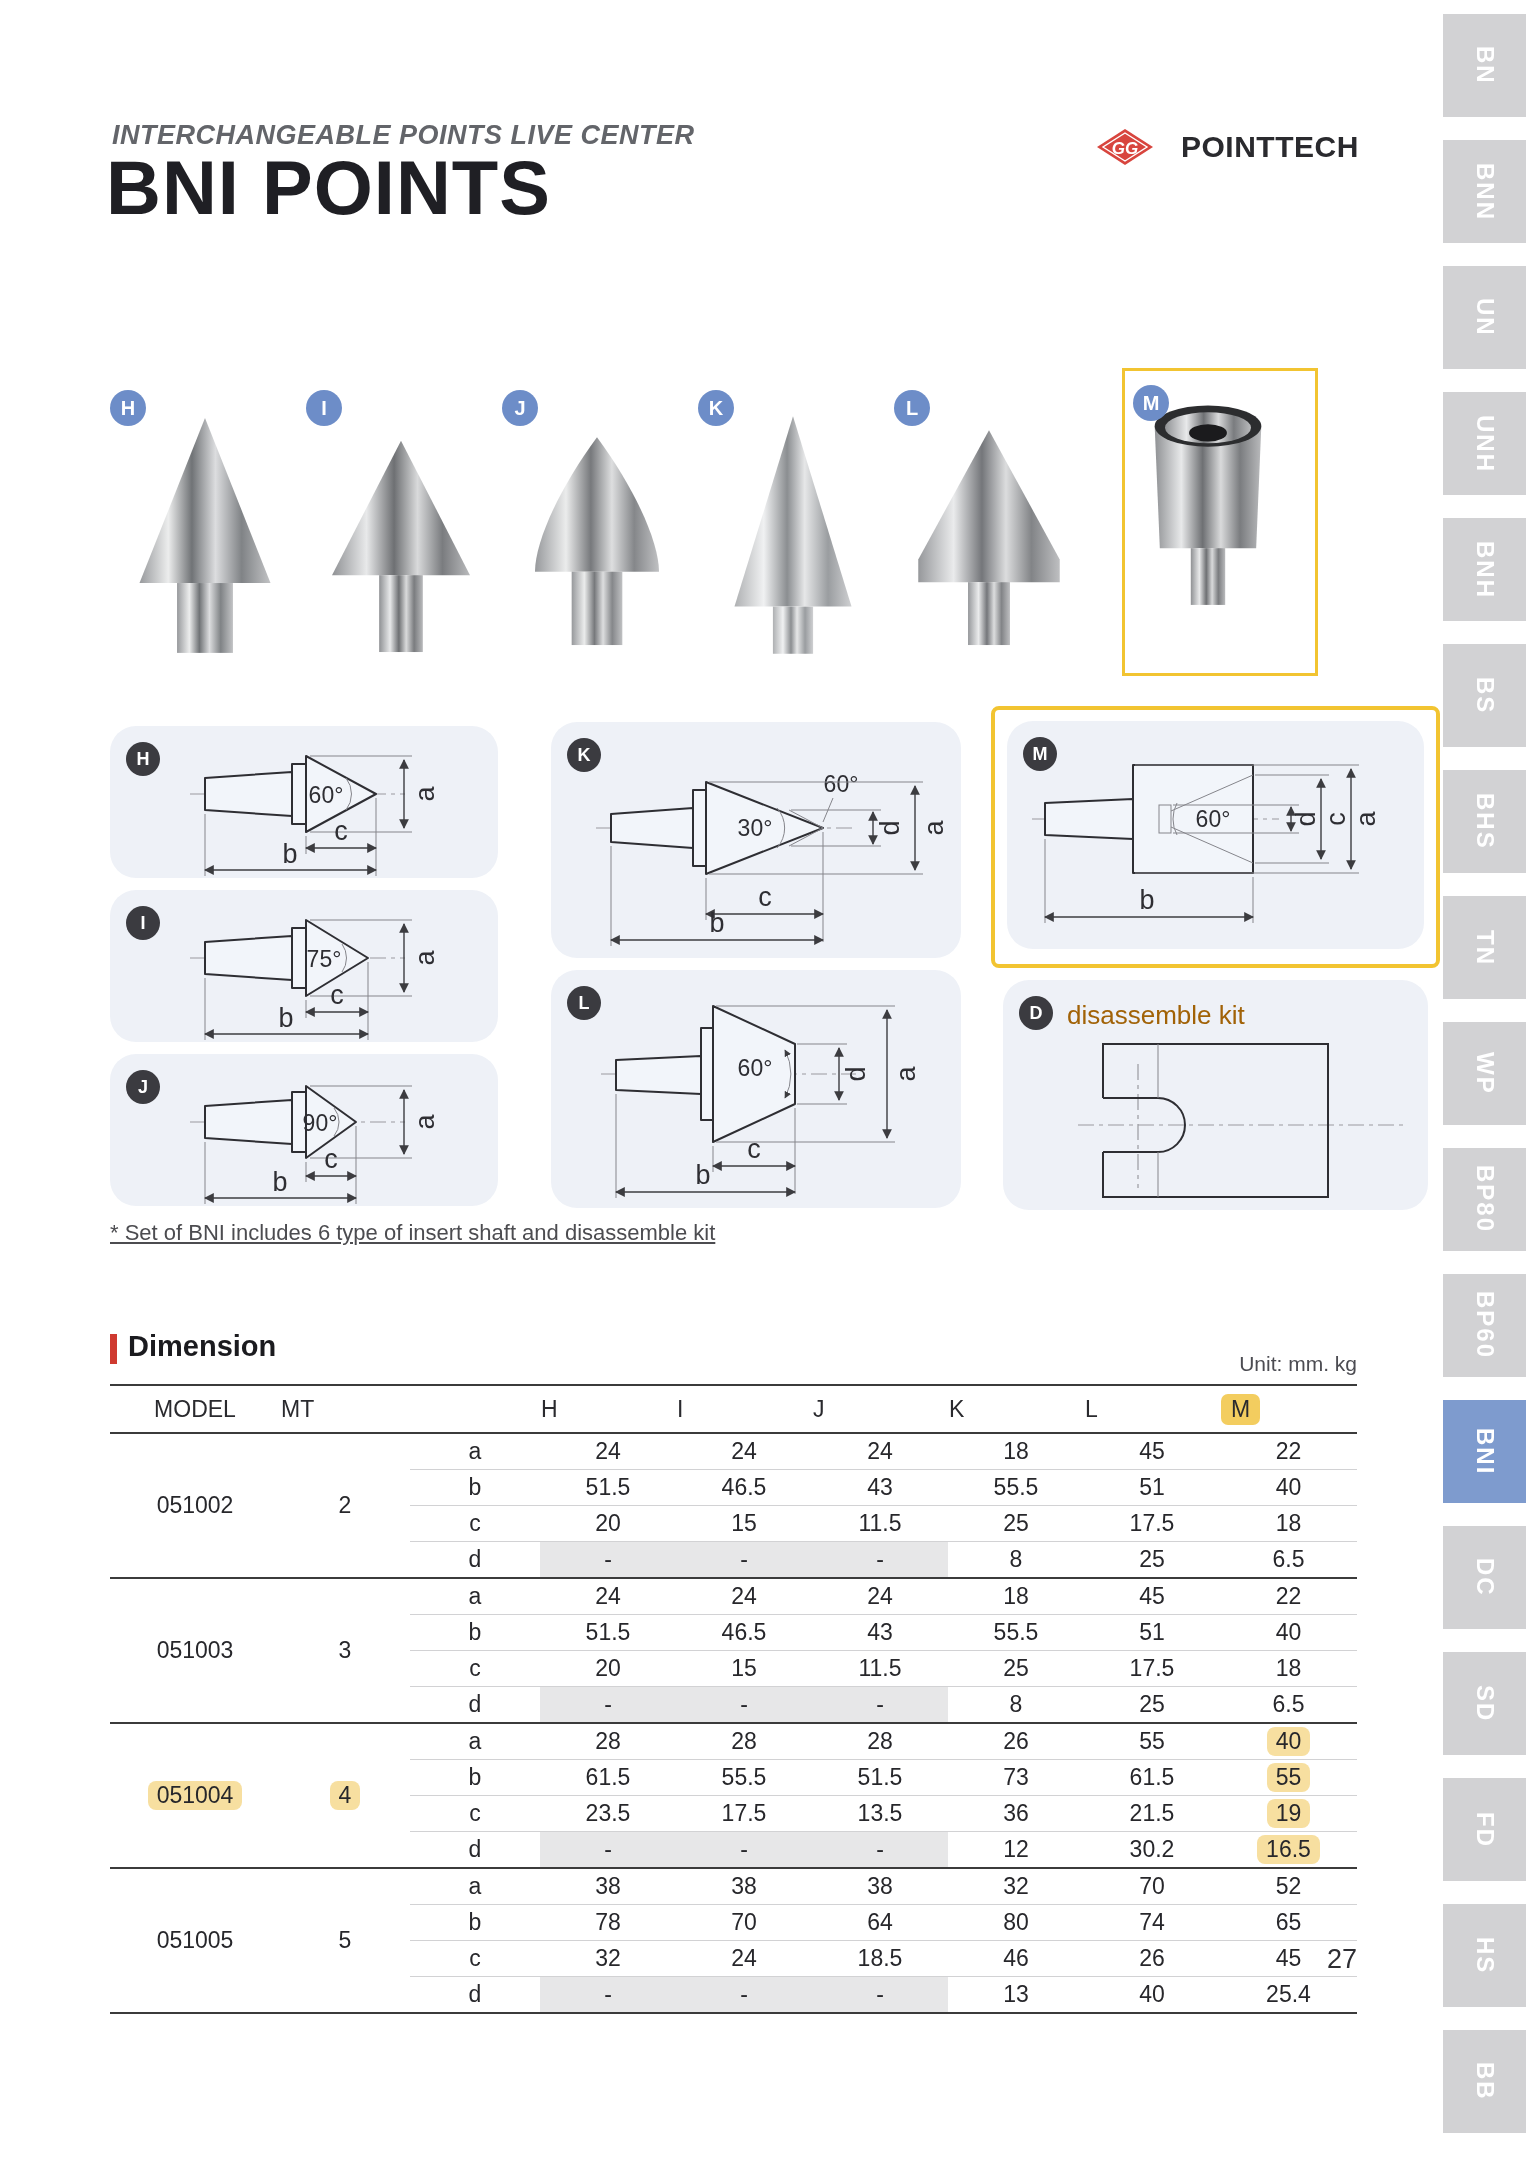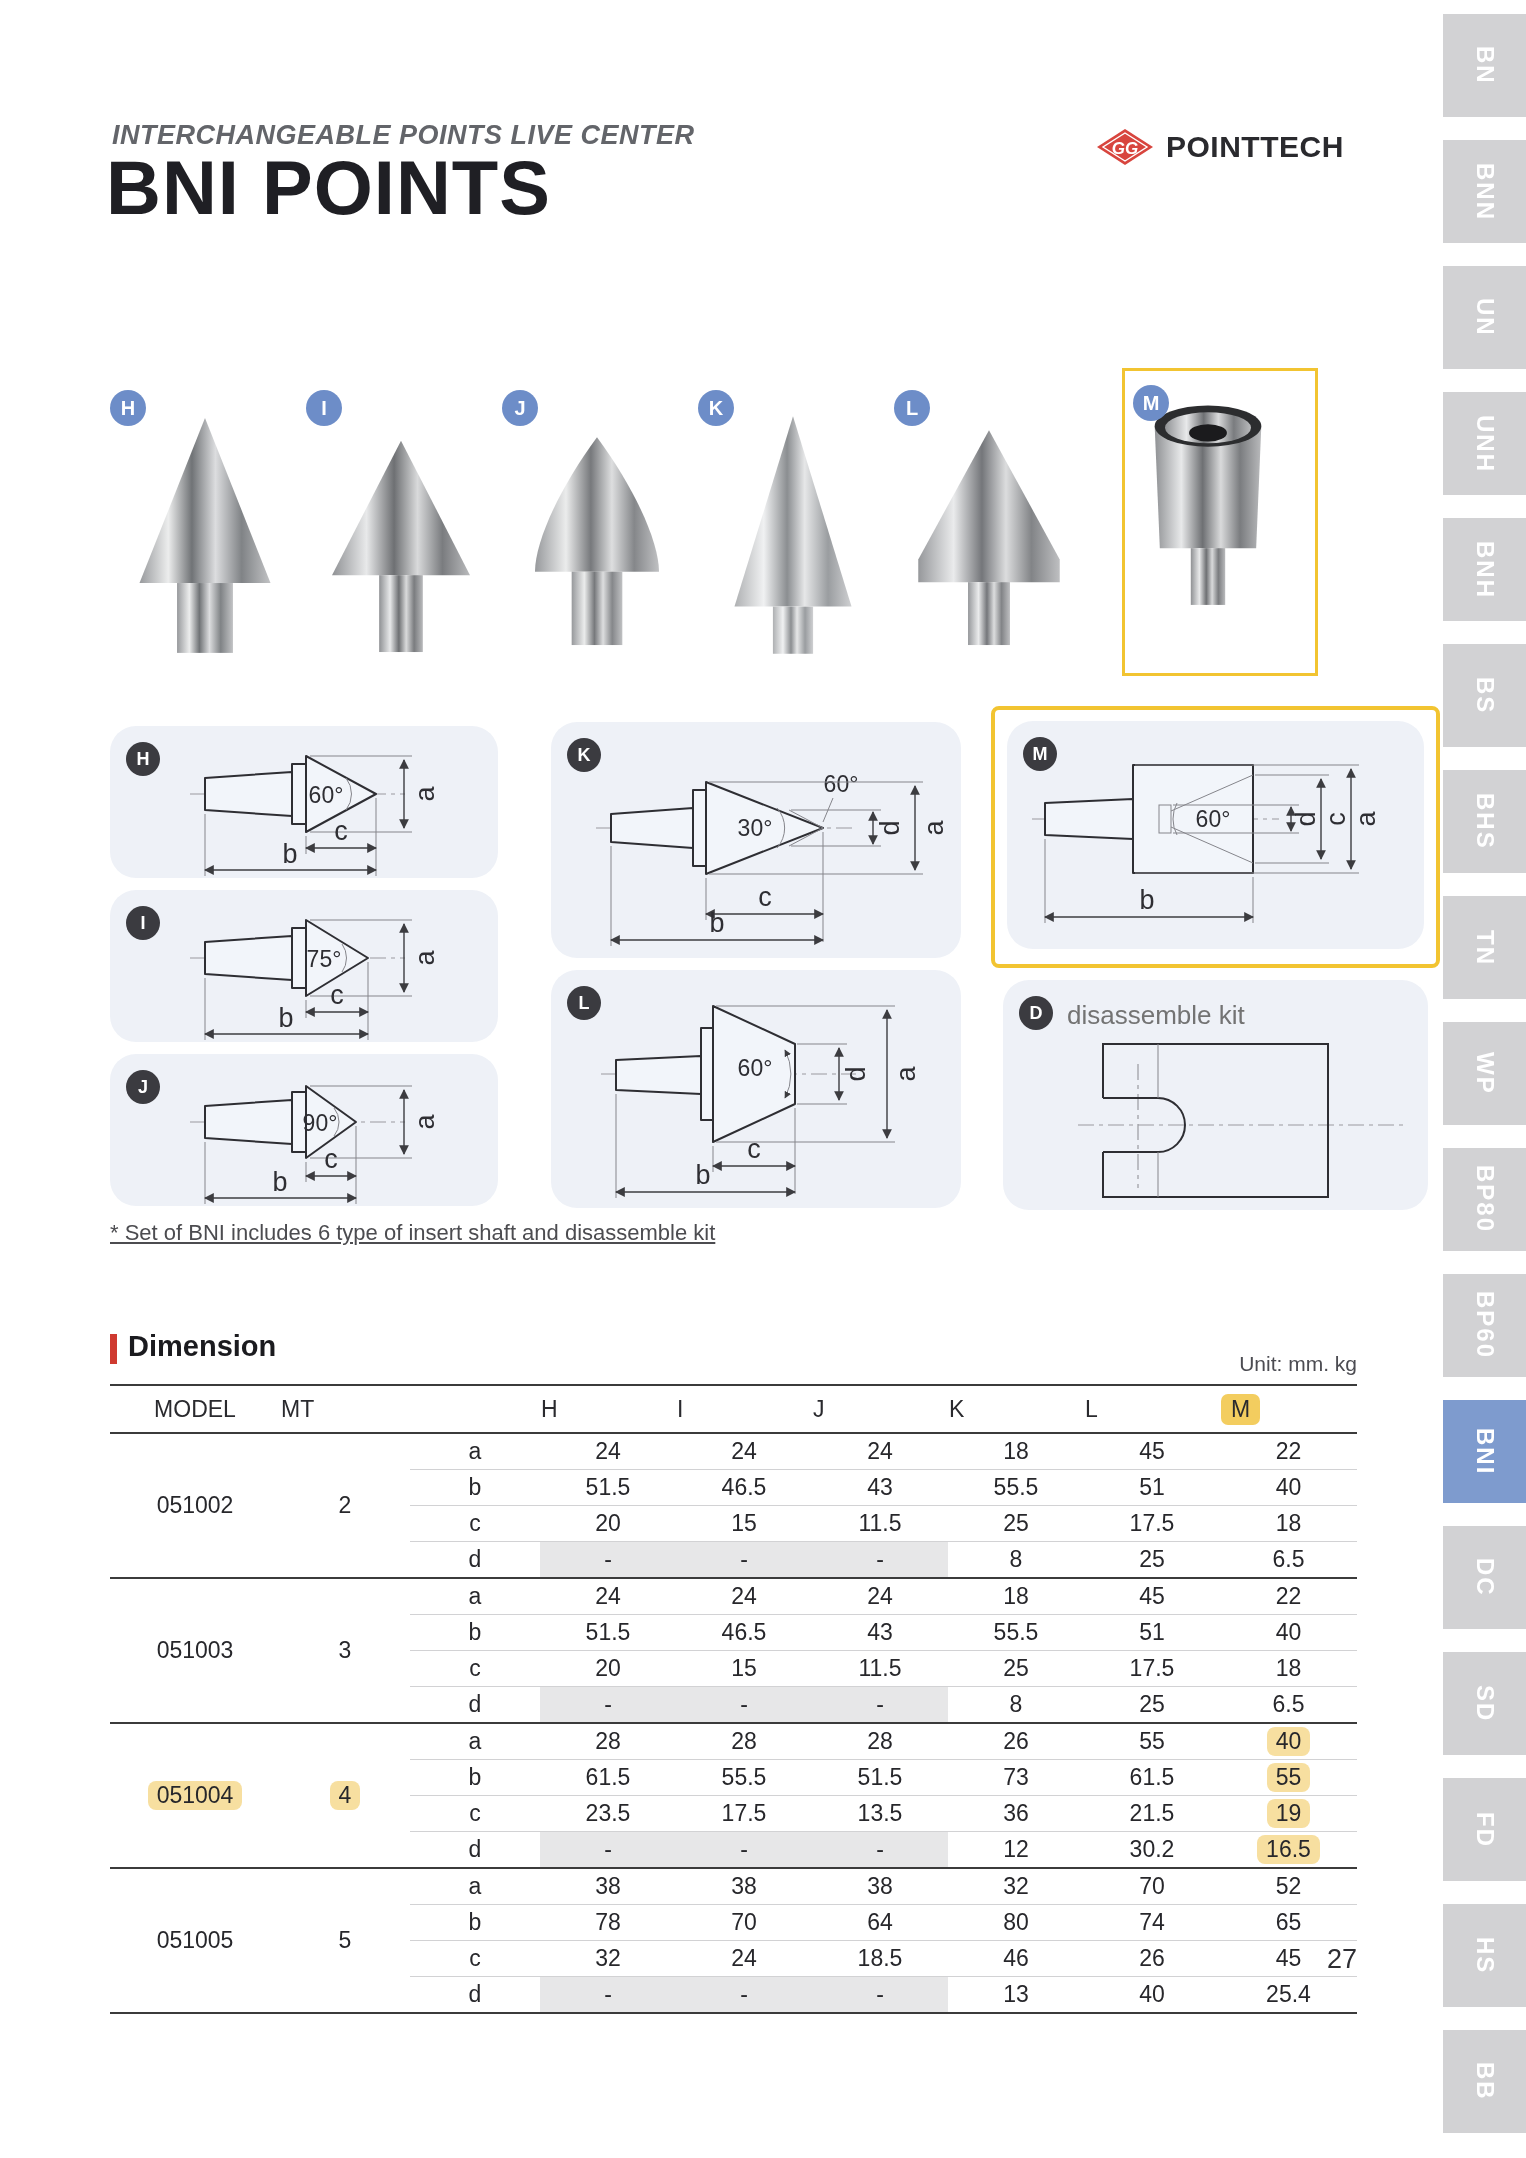--- a/index.html
+++ b/index.html
@@ -5,21 +5,21 @@
   html,body { margin:0; padding:0; background:#ffffff; }
   .page {
     position:relative; width:1526px; height:2158px; background:#ffffff;
     font-family:"Liberation Sans", sans-serif; overflow:hidden; color:#27272b;
   }
   
   .eyebrow {
     position:absolute; left:112px; top:120px; font-size:27px; font-style:italic;
     font-weight:bold; color:#63656a; letter-spacing:.5px;
   }
-  .brand { position:absolute; left:1096px; top:128px; display:flex; align-items:center; gap:12px; }
+  .brand { position:absolute; left:1096px; top:128px; display:flex; align-items:center; gap:27px; }
   .brand-diamond { position:relative; width:58px; height:38px; }
   .brand-name { font-size:30px; font-weight:bold; color:#2a2a2e; letter-spacing:.5px; }
   .title {
     position:absolute; left:106px; top:148px; font-size:76px; font-weight:bold;
     color:#1f1f24; letter-spacing:1px; line-height:1.05;
   }
   
   .photo-cell { position:absolute; top:372px; width:190px; height:302px; }
   .photo-cell svg.photo { position:absolute; left:10px; top:32px; width:170px; height:262px; }
   .pbadge {
@@ -39,21 +39,21 @@
     position:absolute; left:16px; top:16px; width:34px; height:34px; border-radius:50%;
     background:#3b3b40; color:#fff; font-weight:bold; font-size:18px;
     display:flex; align-items:center; justify-content:center; z-index:2;
   }
   .dcard svg.draw { position:absolute; left:0; top:0; width:100%; height:100%; }
   .ybox {
     position:absolute; left:991px; top:706px; width:449px; height:262px;
     border:4px solid #f2c431; border-radius:8px; box-sizing:border-box; padding:11px 12px;
   }
   .ybox .dcard { position:relative; left:0; top:0; width:417px; height:228px; }
-  .kit-label { position:absolute; left:64px; top:20px; font-size:26px; color:#737373; }
+  .kit-label { position:absolute; left:64px; top:20px; font-size:26px; color:#a16207; }
   
   .part { fill:#f2f5fa; stroke:#2e2e33; stroke-width:2; stroke-linejoin:round; }
   .thin { stroke:#85858b; stroke-width:1; fill:none; }
   .dim  { stroke:#3c3c40; stroke-width:1.4; fill:none; }
   .cl   { stroke:#9a9aa0; stroke-width:1.2; stroke-dasharray:16 5 4 5; fill:none; }
   .lbl  { font-family:"Liberation Sans",sans-serif; font-size:27px; fill:#2e2e33; }
   .lbl-s{ font-family:"Liberation Sans",sans-serif; font-size:23px; fill:#2e2e33; }
   
   .note { position:absolute; font-size:22px; color:#4c4c50;text-decoration:underline; }
   .sec-bar { position:absolute; left:110px; top:1334px; width:7px; height:30px; background:#cf3a30; }

